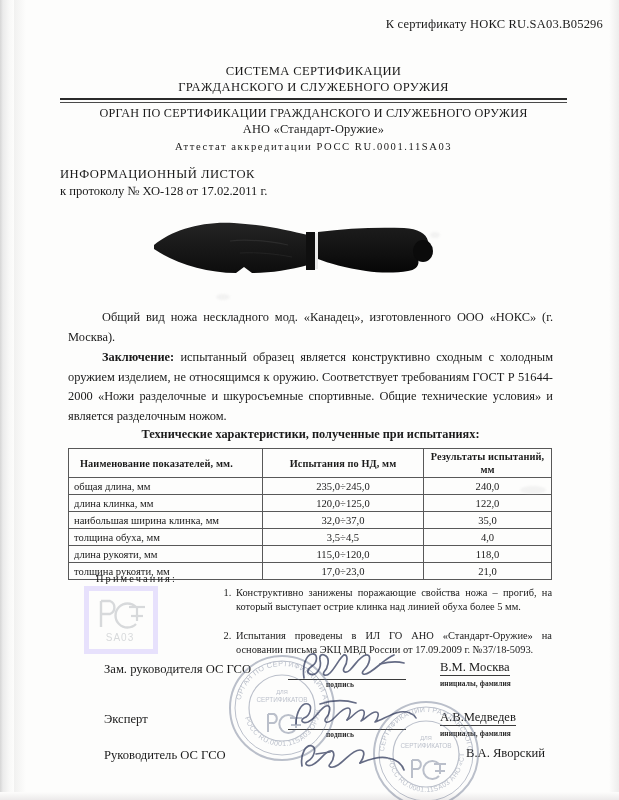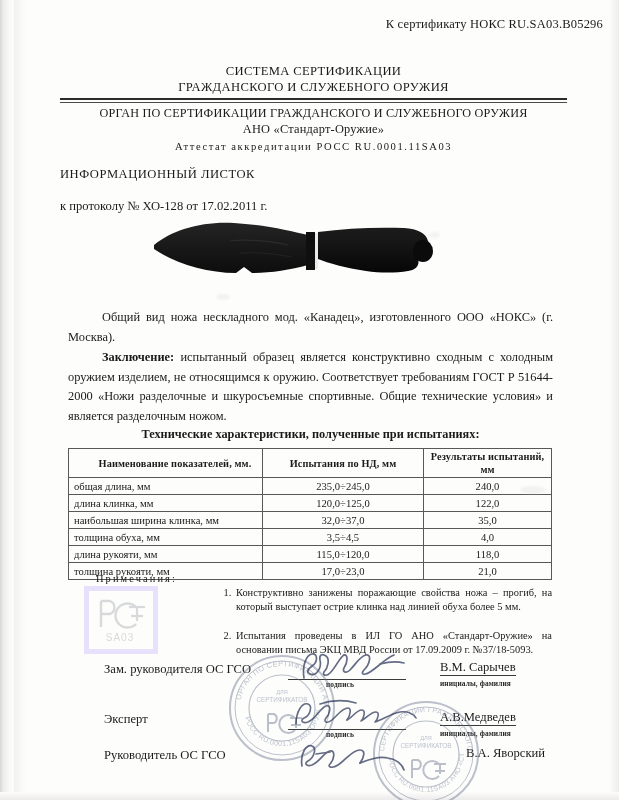--- a/index.html
+++ b/index.html
@@ -91,21 +91,21 @@
     margin-top: 4px;
   }
 
   .doc-title {
     position: absolute;
     left: 60px; right: 52px;
     top: 167px;
     text-align: left;
   }
   .doc-title .t1 { font-size: 12.6px; letter-spacing: .5px; }
-  .doc-title .t2 { font-size: 12.6px; margin-top: 17px; }
+  .doc-title .t2 { font-size: 12.6px; margin-top: 2px; }
 
   .knife-wrap {
     position: absolute;
     left: 140px;
     top: 215px;
     width: 320px;
     height: 85px;
   }
 
   .body-text {
@@ -143,21 +143,21 @@
     padding: 1px 4px;
     height: 14px;
     line-height: 13px;
   }
   table.spec th {
     font-weight: bold;
     text-align: center;
     font-size: 10.3px;
     letter-spacing: .1px;
   }
-  table.spec th.c1 { text-align: center; padding-left: 23px; }
+  table.spec th.c1 { text-align: left; padding-left: 11px; }
   table.spec td.c1 { text-align: left; padding-left: 5px; width: 184px; }
   table.spec td.c2 { text-align: center; width: 152px; }
   table.spec td.c3 { text-align: center; }
 
   .notes {
     position: absolute;
     left: 96px;
     top: 570px;
     width: 456px;
   }
@@ -347,21 +347,21 @@
       <text x="31" y="50" font-family="'Liberation Sans', sans-serif" font-size="10" fill="#9aa0a6" text-anchor="middle" letter-spacing="1">SA03</text>
     </svg>
   </div>
 
   <div class="sig-block">
 
     <div class="sig-row" style="top:662px;left:0;right:0;">
       <span class="sig-role">Зам. руководителя ОС ГСО</span>
       <span class="sig-line" style="left:288px;width:118px;top:17px;"></span>
       <span class="sig-sub" style="left:326px;top:18px;">подпись</span>
-      <span class="sig-name ul" style="left:440px;top:-2px;">В.М. Сарычев</span>
+      <span class="sig-name ul" style="left:440px;top:-2px;">В.М. Москва</span>
       <span class="sig-sub" style="left:440px;top:17px;">инициалы, фамилия</span>
     </div>
 
     <div class="sig-row" style="top:712px;left:0;right:0;">
       <span class="sig-role">Эксперт</span>
       <span class="sig-line" style="left:288px;width:118px;top:17px;"></span>
       <span class="sig-sub" style="left:326px;top:18px;">подпись</span>
       <span class="sig-name ul" style="left:440px;top:-2px;">А.В.Медведев</span>
       <span class="sig-sub" style="left:440px;top:17px;">инициалы, фамилия</span>
     </div>

